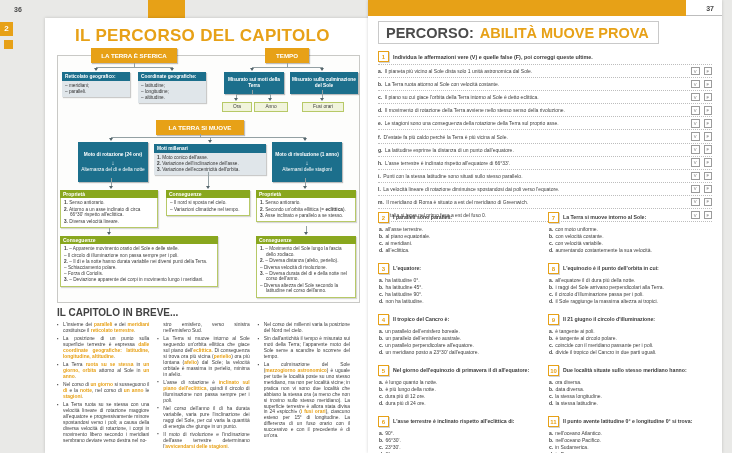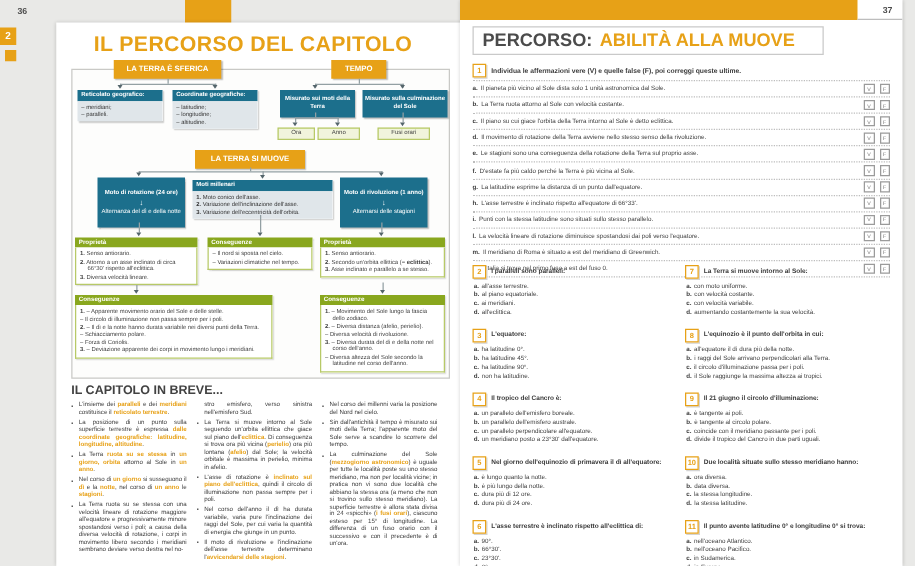--- a/index.html
+++ b/index.html
@@ -252,21 +252,21 @@
       </div>
   </div>
 
   <div class="page page-right">
     <div class="bar"></div>
     <div class="bar-line"></div>
     <div class="pageno pageno-right">37</div>
 
     <div class="ex-header">
       <span class="exh-pre">PERCORSO:</span>
-      <span class="exh-acc">ABILITÀ ALLA MUOVE</span>
+      <span class="exh-acc">ABILITÀ MUOVE PROVA</span>
     </div>
 
     <div class="ex1">
       <div class="ex1-head">
         <span class="badge">1</span>
         <span class="ex1-prompt">Individua le affermazioni vere (V) e quelle false (F), poi correggi queste ultime.</span>
       </div>
       <div id="statements">
           <div class="st-row">
             <span class="st-letter">a.</span>

